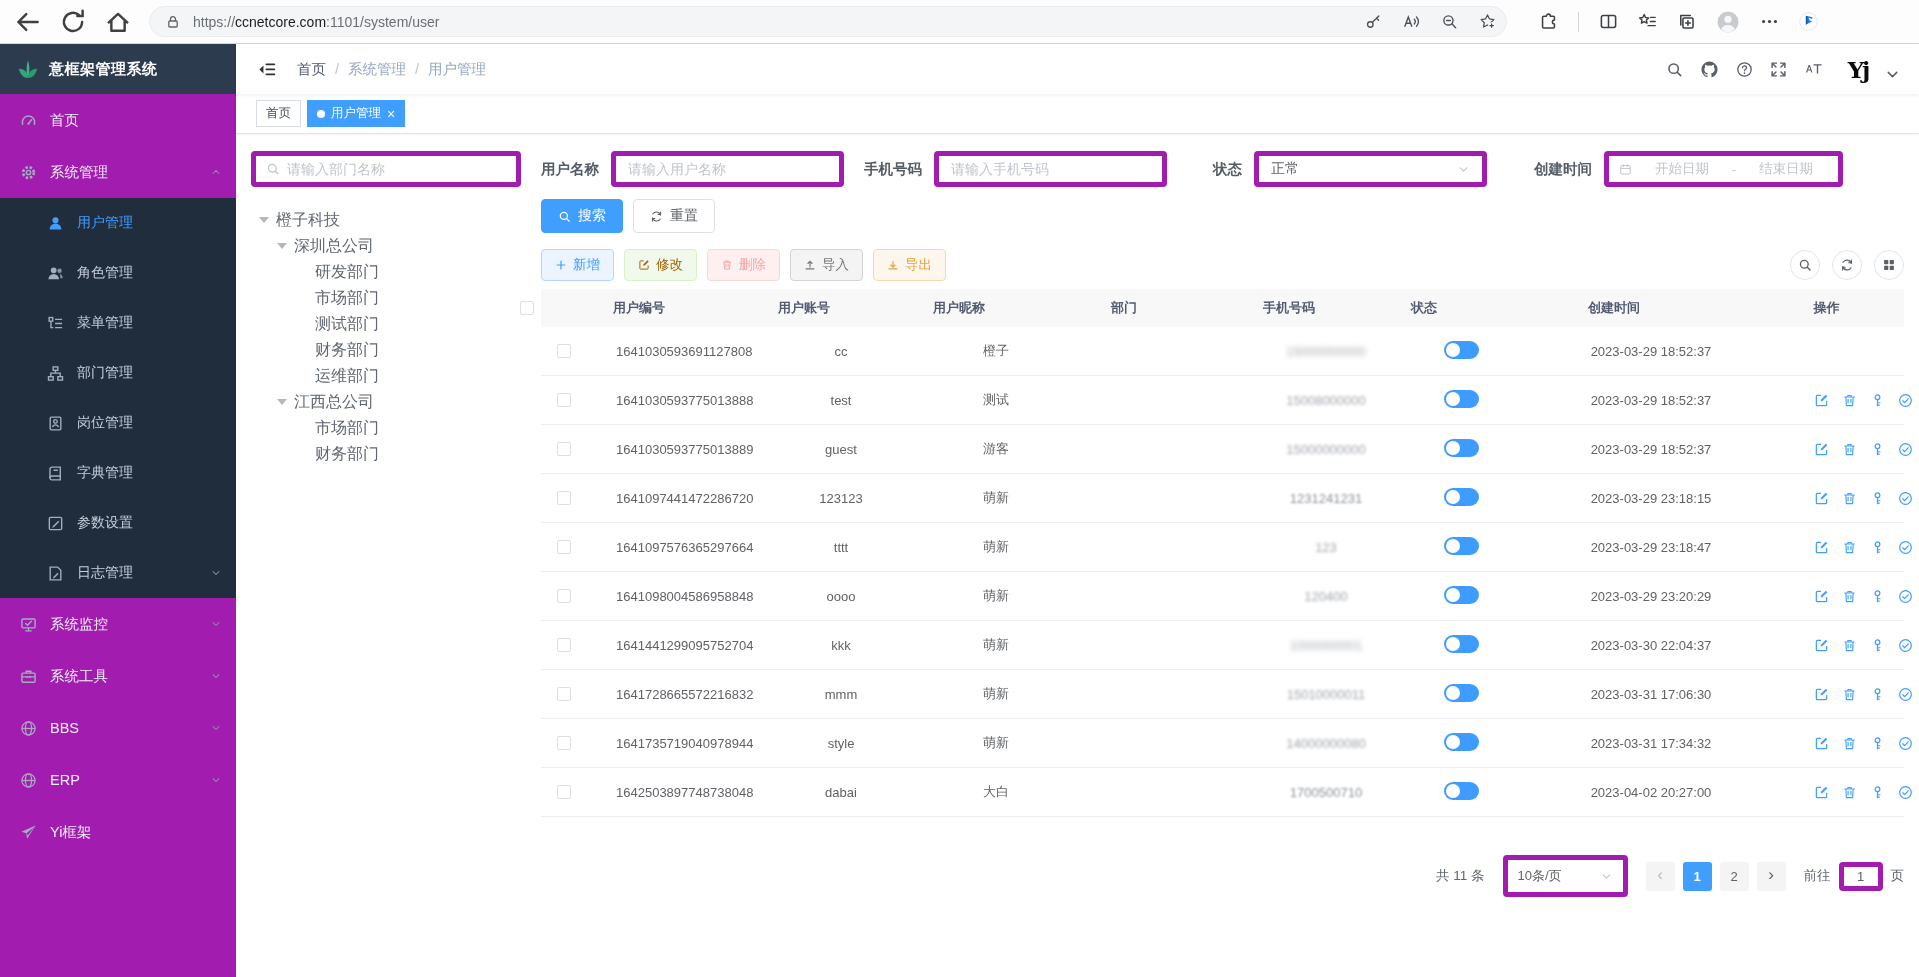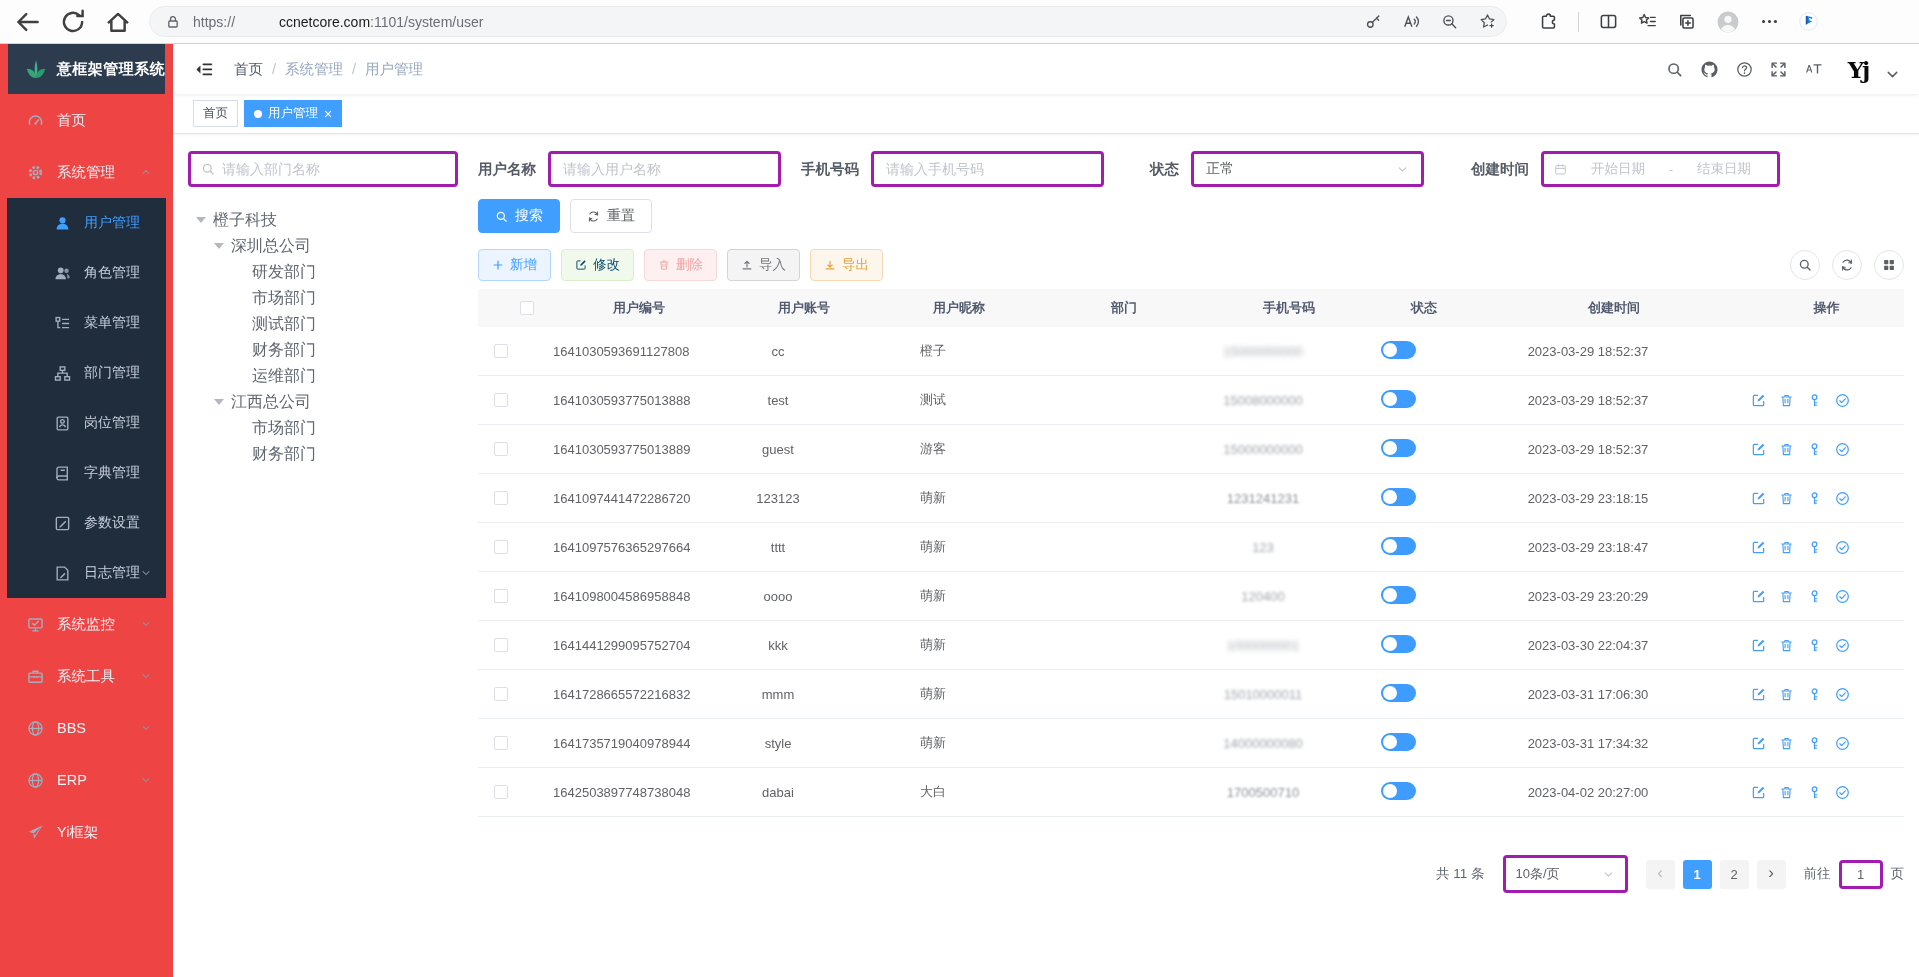--- a/index.html
+++ b/index.html
@@ -9,31 +9,31 @@
   .icon svg { width:100%; height:100%; display:block; }
 
   
   .browser { height:44px; background:#fdfdfd; border-bottom:1px solid #d6d6d6;
              display:flex; align-items:center; padding:0 10px 0 14px; }
   .b-btn { width:28px; height:28px; color:#404040; margin-right:17px; }
   .addr { height:31px; width:1358px; background:#f4f5f7; border:1px solid #ebebee;
           border-radius:16px; display:flex; align-items:center; padding:0 10px 0 15px; }
   .addr .icon { width:16px; height:16px; color:#5f6368; }
   .url { font-size:14px; margin-left:12px; color:#6a6f75; white-space:nowrap; }
-  .url b { color:#1b1d1f; font-weight:normal;margin-left:44px; }
+  .url b { color:#1b1d1f; font-weight:normal; }
   .addr-right { margin-left:auto; display:flex; align-items:center; gap:21px; }
   .addr-right .icon { width:17px; height:17px; color:#4d5156; }
   .chrome-right { display:flex; align-items:center; gap:20px; margin-left:32px; }
   .chrome-right .icon { width:19px; height:19px; color:#3c4043; }
   .vdiv { width:1px; height:20px; background:#d4d4d4; }
   .bing { width:37px; height:37px; }
 
   
   .app { display:flex; height:933px; }
-  .sidebar { width:173px; flex:none; background:#ef4444; display:flex; flex-direction:column;align-items:center; }
+  .sidebar { width:236px; flex:none; background:#a21caf; display:flex; flex-direction:column; }
   .logo { height:50px; flex:none; display:flex; align-items:center; padding-left:16px; gap:9px;
           background:#2d3b4e; }
   .logo .icon { width:24px; height:24px; }
   .logo-title { color:#fff; font-size:15px; font-weight:bold; letter-spacing:.5px; }
   .menu { flex:1; overflow:hidden; }
   .s-item { height:52px; display:flex; align-items:center; padding:0 14px 0 20px;
             font-size:14.5px; color:#ecf0f5; cursor:pointer; position:relative; }
   .s-item .mi { width:17px; height:17px; margin-right:13px; color:#a3aebe; }
   .s-chev { margin-left:auto; width:12px; height:12px; color:#8b96a5; }
   .submenu { background:#1f2d3d; }
@@ -59,21 +59,21 @@
              padding-left:20px; gap:6px; position:relative; z-index:2; }
   .tag { height:27px; padding:0 9px; border:1px solid #d8dce5; background:#fff; font-size:12.5px;
          color:#495060; display:flex; align-items:center; gap:6px; cursor:pointer; }
   .tag.active { background:#409eff; border-color:#409eff; color:#fff; }
   .tag .dot { width:8px; height:8px; border-radius:50%; background:#fff; }
   .tag .x { font-size:14px; line-height:1; }
 
   
   .content { flex:1; background:#fff; padding:17px 15px 0 15px; overflow:hidden; }
   .filters { display:flex; align-items:center; }
-  .inp { height:36px; border:3px solid #a21caf; border-radius:4px; background:#fff;
+  .inp { height:36px; border:5px solid #a21caf; border-radius:4px; background:#fff;
          display:flex; align-items:center; font-size:14px; color:#606266; }
   .inp input { border:none; outline:none; background:transparent; font-size:14px; color:#606266;
                width:100%; font-family:inherit; }
   .inp input::placeholder { color:#c0c4cc; }
   .dept-inp { width:270px; padding:0 10px; gap:7px; }
   .dept-inp .icon { width:14px; height:14px; color:#c0c4cc; }
   .f-group { display:flex; align-items:center; margin-left:20px; }
   .f-label { font-size:14.5px; font-weight:bold; color:#555c66; white-space:nowrap; margin-right:12px; }
   .f-label.w55 { width:55px; text-align:right; }
   .f-label.w85 { width:85px; text-align:right; }
@@ -95,21 +95,21 @@
   .btn { height:34px; border-radius:4px; font-size:14px; display:inline-flex; align-items:center;
          gap:7px; padding:0 16px; cursor:pointer; border:1px solid #dcdfe6; background:#fff; color:#606266; }
   .btn .icon { width:13px; height:13px; }
   .btn-primary { background:#409eff; border-color:#409eff; color:#fff; }
 
   .toolbar { margin-top:16px; display:flex; align-items:center; gap:10px; }
   .tb { height:32px; padding:0 13px; border-radius:4px; font-size:13.5px; display:inline-flex;
         align-items:center; gap:6px; cursor:pointer; border:1px solid; }
   .tb .icon { width:12px; height:12px; }
   .tb-add  { background:#ecf5ff; border-color:#b3d8ff; color:#409eff; }
-  .tb-edit { background:#f0f9eb; border-color:#d8efc8; color:#0c4a6e; }
+  .tb-edit { background:#f0f9eb; border-color:#d8efc8; color:#a16207; }
   .tb-del  { background:#fef0f0; border-color:#fbd8d8; color:#f3a2a2; }
   .tb-imp  { background:#f4f4f5; border-color:#d3d4d6; color:#73767a; }
   .tb-exp  { background:#fdf6ec; border-color:#f5dab1; color:#e6a23c; }
   .tool-circles { margin-left:auto; display:flex; gap:12px; }
   .circ { width:30px; height:30px; border-radius:50%; border:1px solid #e1e5ea; background:#fff;
           display:flex; align-items:center; justify-content:center; color:#5a6066; cursor:pointer; }
   .circ .icon { width:14px; height:14px; }
 
   .table { margin-top:8px; width:100%; font-size:13px; color:#606266; }
   .thead, .trow { display:flex; align-items:center; }

